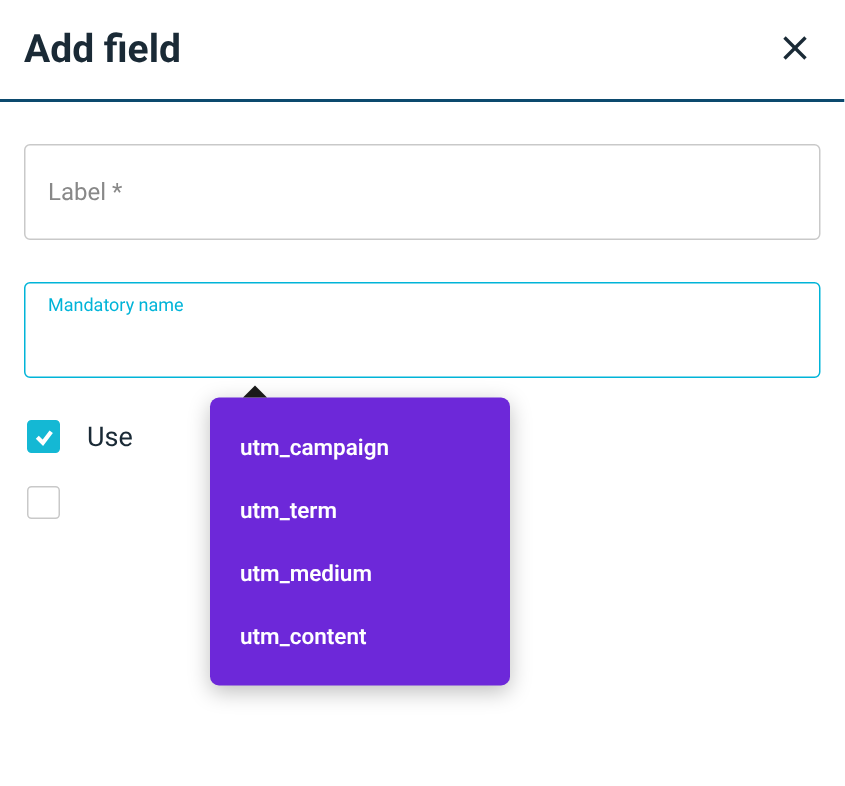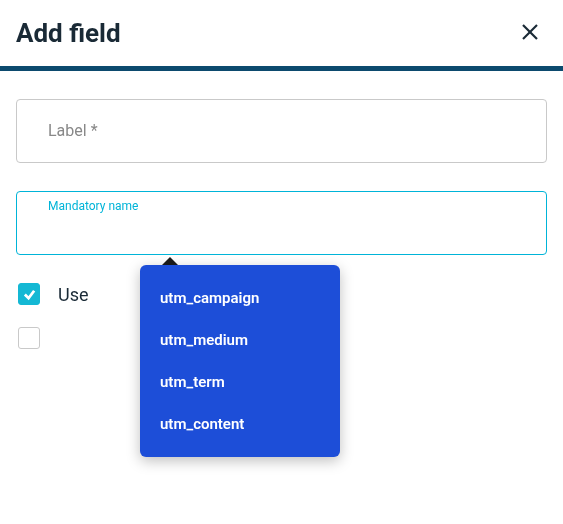--- a/index.html
+++ b/index.html
@@ -12,21 +12,21 @@
       width: 563px;
       height: 524px;
       background: #fff;
       position: relative;
     }
     .header {
       display: flex;
       justify-content: space-between;
       align-items: center;
       padding: 18px 20px 18px 16px;
-      border-bottom: 5px solid #0c4a6e;
+      border-bottom: 2px solid #0c4a6e;
     }
     .header h1 {
       font-size: 26px;
       font-weight: 700;
       color: #1a2a36;
     }
     .close-btn {
       background: none;
       border: none;
       cursor: pointer;
@@ -52,21 +52,21 @@
       border: 1px solid #c9c9c9;
       border-radius: 4px;
       padding: 20px 16px 4px 16px;
       font-size: 16px;
       font-family: inherit;
       outline: none;
       background: #fff;
     }
     .field-label {
       position: absolute;
-      left: 32px;
+      left: 16px;
       top: 22px;
       font-size: 16px;
       color: #888;
       pointer-events: none;
       transition: all 0.15s;
     }
     .field.focused .field-input {
       border: 1.5px solid #00b4d8;
     }
     .field.focused .field-label {
@@ -104,21 +104,21 @@
     }
     .checkbox-label {
       font-size: 18px;
       color: #1a2a36;
     }
     .dropdown {
       position: absolute;
       left: 140px;
       top: 265px;
       width: 200px;
-      background: #1d4ed8;
+      background: #6d28d9;
       border-radius: 6px;
       padding: 12px 0;
       box-shadow: 0 4px 14px rgba(0,0,0,0.25);
       z-index: 10;
     }
     .dropdown::before {
       content: "";
       position: absolute;
       top: -8px;
       left: 22px;
@@ -169,16 +169,16 @@
   </div>
 
   <div class="checkbox-row">
     <div class="checkbox"></div>
   </div>
 
 </div>
 
 <div class="dropdown">
   <div class="dropdown-item">utm_campaign</div>
+  <div class="dropdown-item">utm_term</div>
   <div class="dropdown-item">utm_medium</div>
-  <div class="dropdown-item">utm_term</div>
   <div class="dropdown-item">utm_content</div>
 </div>
 
 </body></html>

